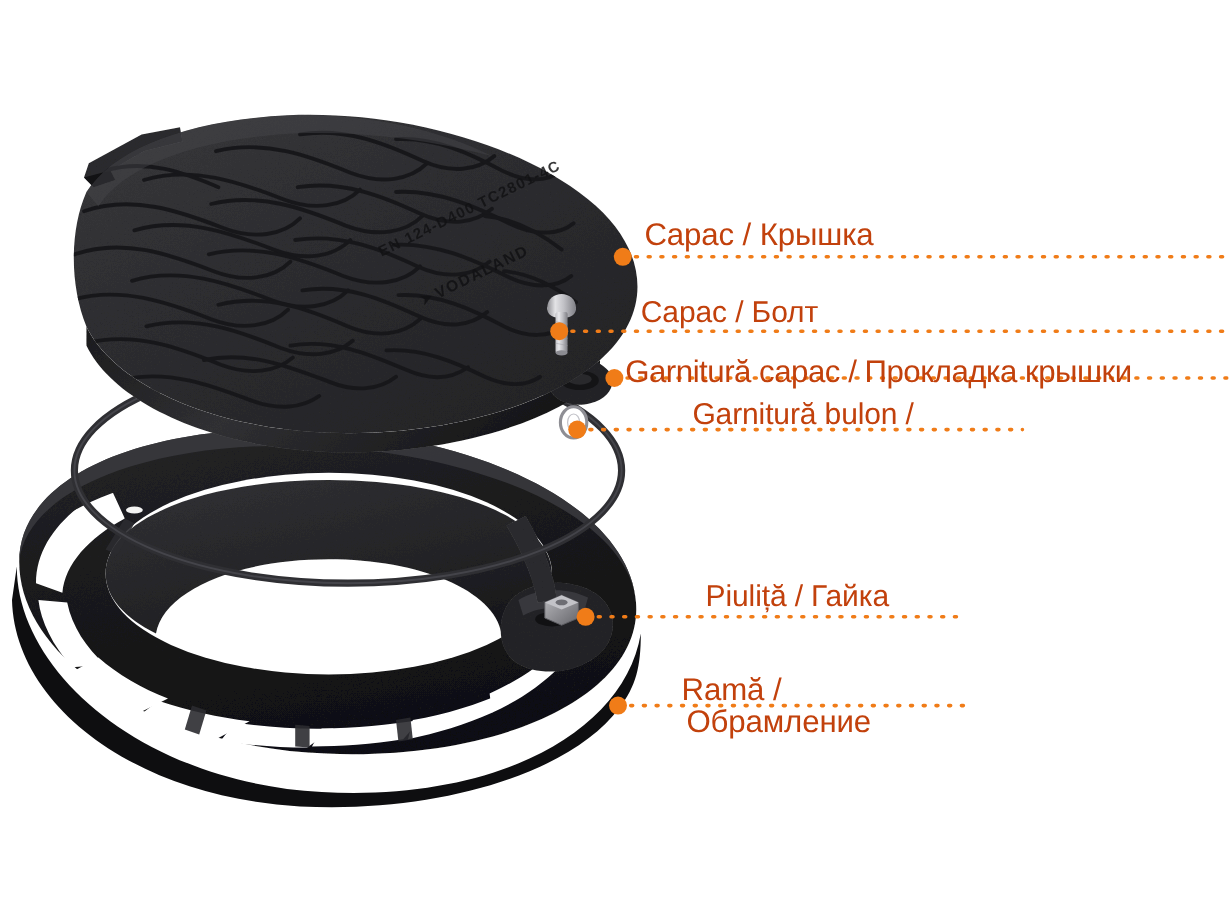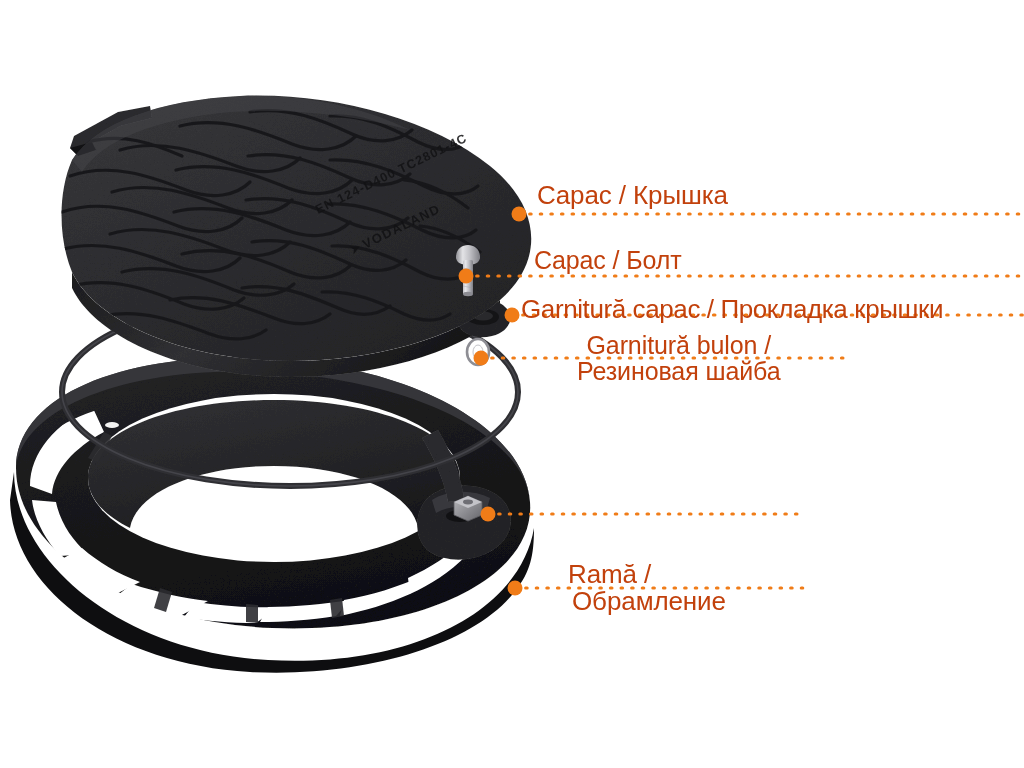--- a/index.html
+++ b/index.html
@@ -310,22 +310,24 @@
   <div class="callout c-bulon">
     <span class="ln">Capac / Болт</span>
   </div>
 
   <div class="callout c-garn-capac">
     <span class="ln">Garnitură capac / Прокладка крышки</span>
   </div>
 
   <div class="callout two-line c-garn-bulon">
     <span class="ln">Garnitură bulon /</span>
-    <span class="ln">Резиновая шайба</span>
-  </div>
-
+  </div>
+
+  <div class="callout c-piulita">
+    <span class="ln">Piuliță / Гайка</span>
+  </div>
 
   <div class="callout two-line c-rama">
     <span class="ln">Ramă /</span>
     <span class="ln">Обрамление</span>
   </div>
 
 </div>
 
 </body></html>

